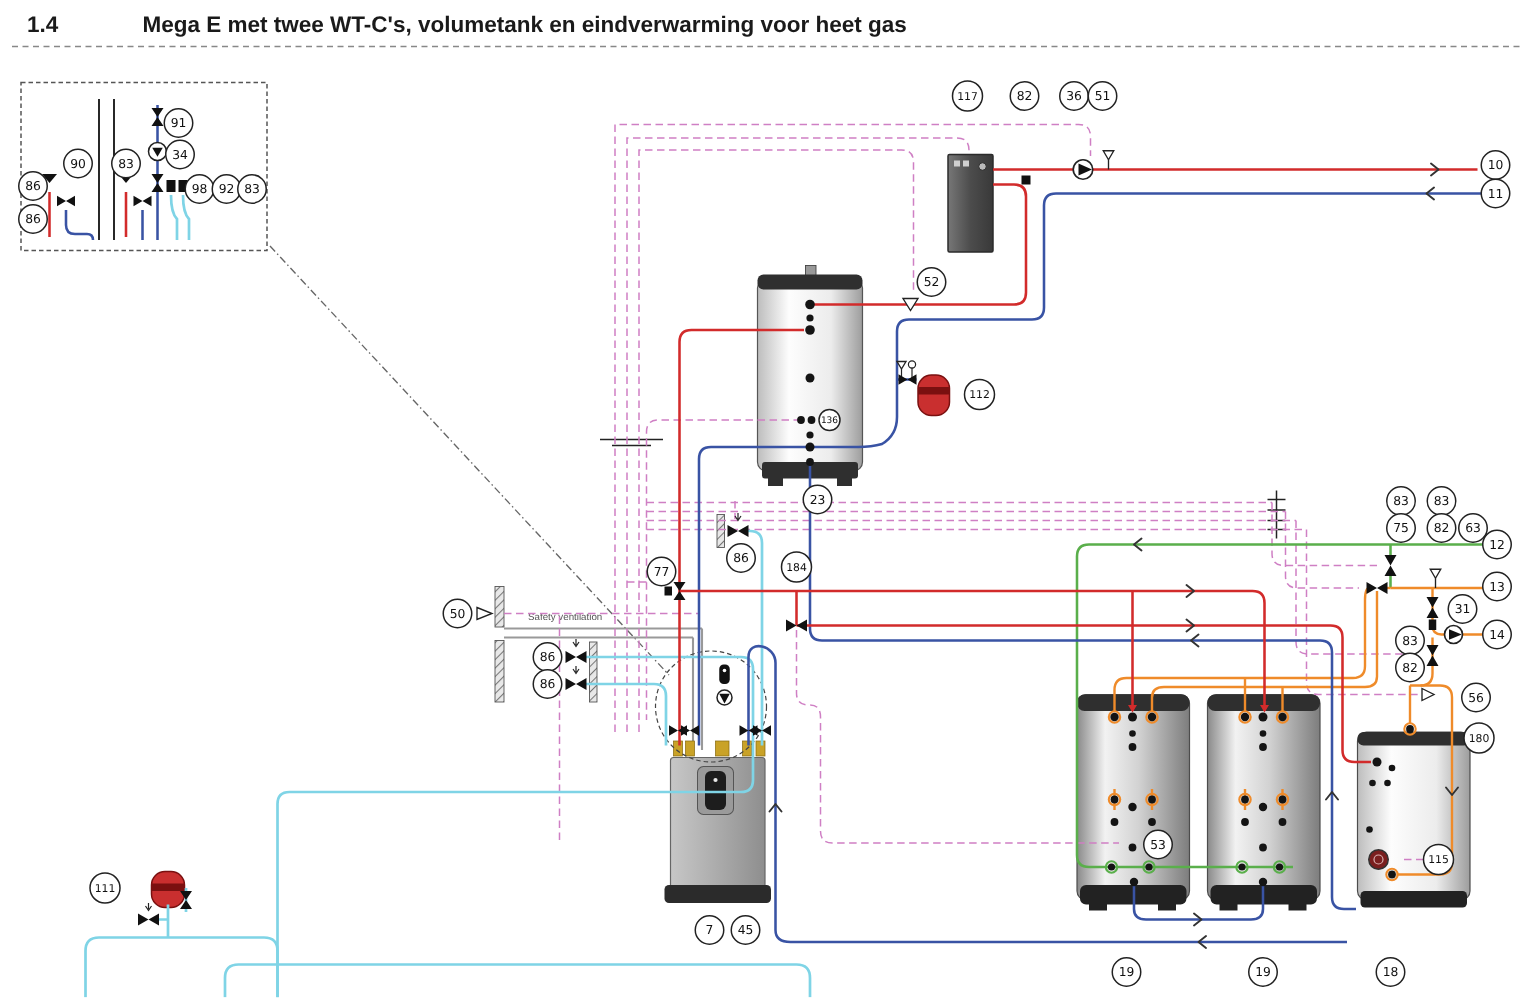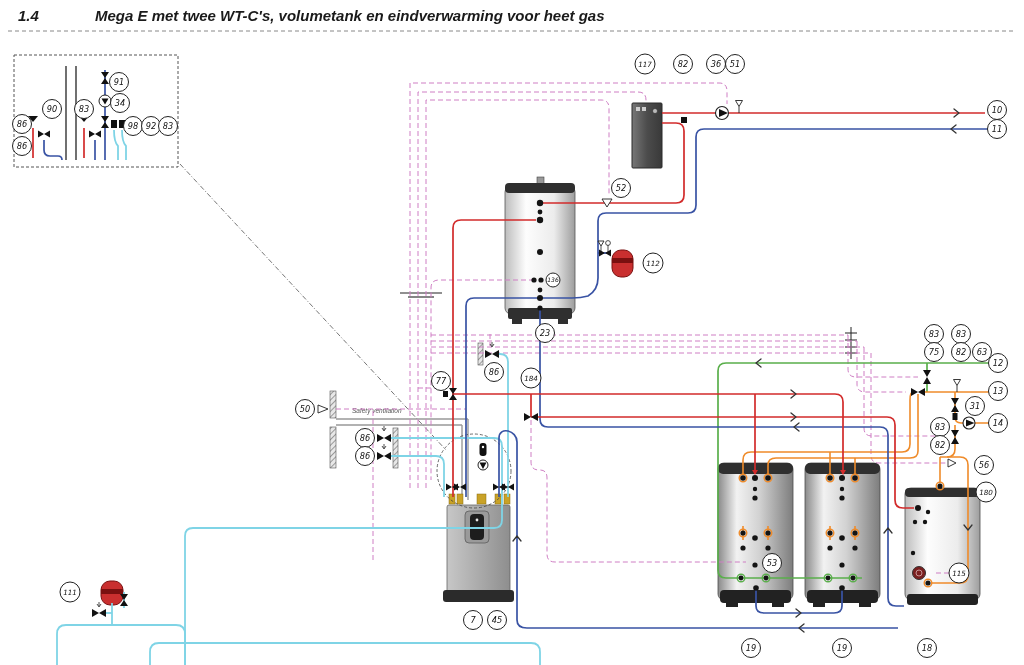--- a/index.html
+++ b/index.html
@@ -1,16 +1,16 @@
 <!DOCTYPE html>
 <html style="--hot: #d22b2b; --ret: #3953a4; --saf: #7fd4e6; --grn: #5aaf4b; --org: #ef8b2a; --ctl: #cf7fc4;"><head>
 <meta charset="utf-8">
 <style>
   html,body{margin:0;padding:0;background:#fff;font-family:"Liberation Sans",sans-serif;}
-  .stage{position:relative;width:1024px;height:665px;background:#fff;overflow:hidden;font-style:italic;}
+  .stage{position:relative;width:1024px;height:665px;background:#fff;overflow:hidden;}
   svg{display:block}
   .hdr-sec,.hdr-title{font-family:"Liberation Sans",sans-serif;font-weight:bold;font-size:15px;fill:#1a1a1a;}
   .small-note{font-size:6.5px;fill:#555;}
   .p-hot{stroke:var(--hot);fill:none;stroke-width:1.7;}
   .p-ret{stroke:var(--ret);fill:none;stroke-width:1.7;}
   .p-saf{stroke:var(--saf);fill:none;stroke-width:1.8;}
   .p-grn{stroke:var(--grn);fill:none;stroke-width:1.7;}
   .p-org{stroke:var(--org);fill:none;stroke-width:1.6;}
   .p-ctl{stroke:var(--ctl);fill:none;stroke-width:1;stroke-dasharray:5 3;}
   .p-duct{stroke:#999;fill:none;stroke-width:1.4;}

